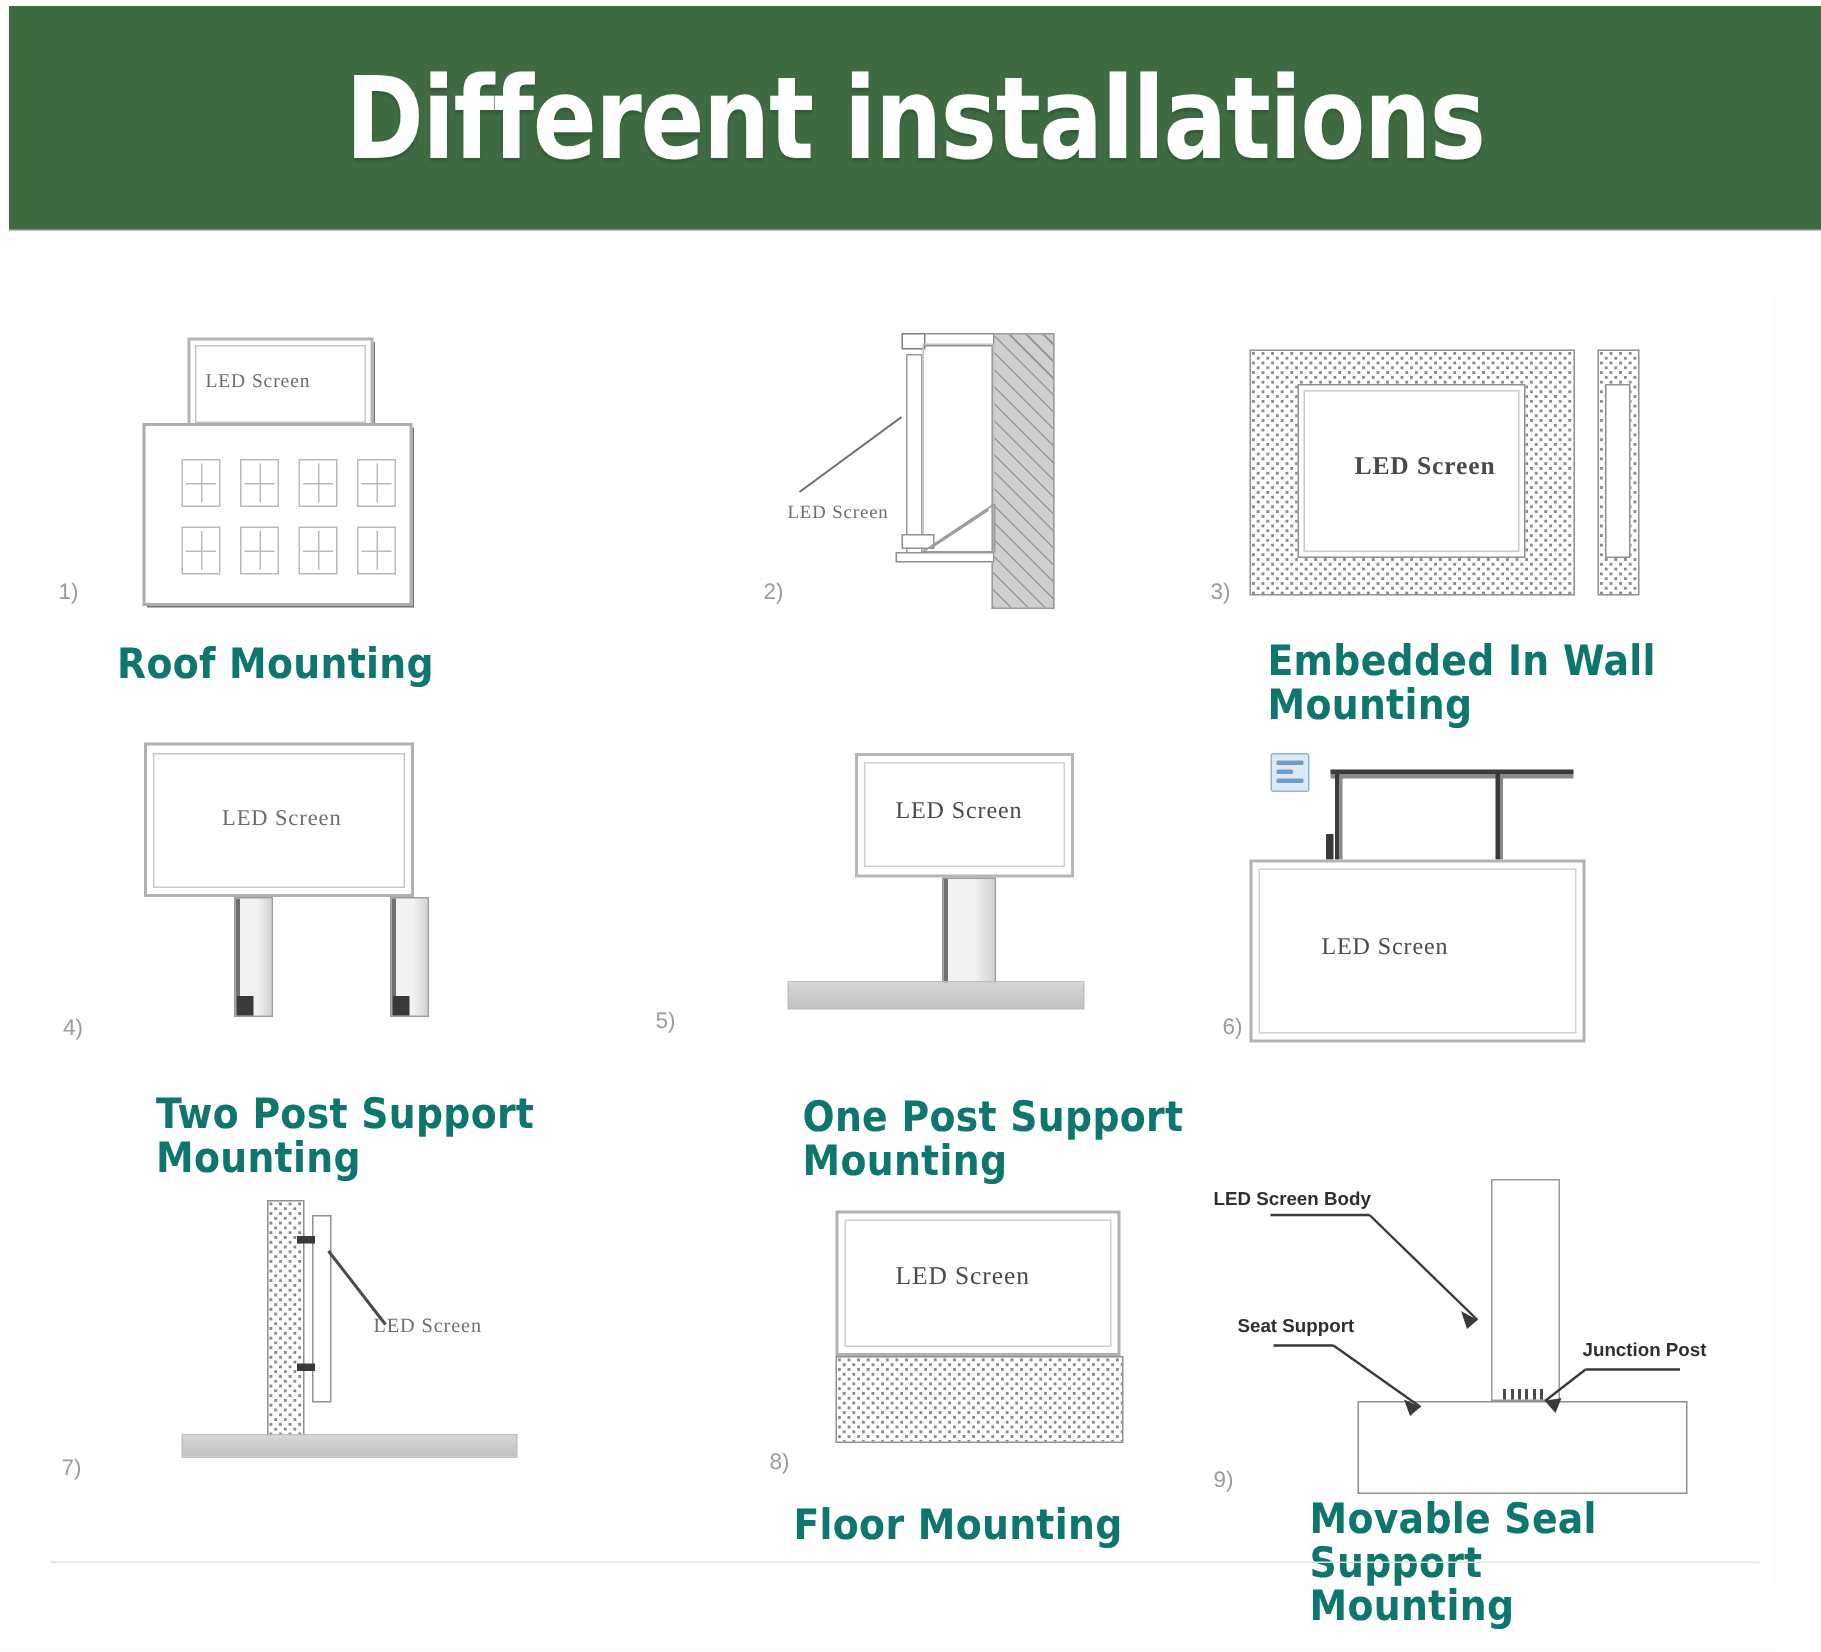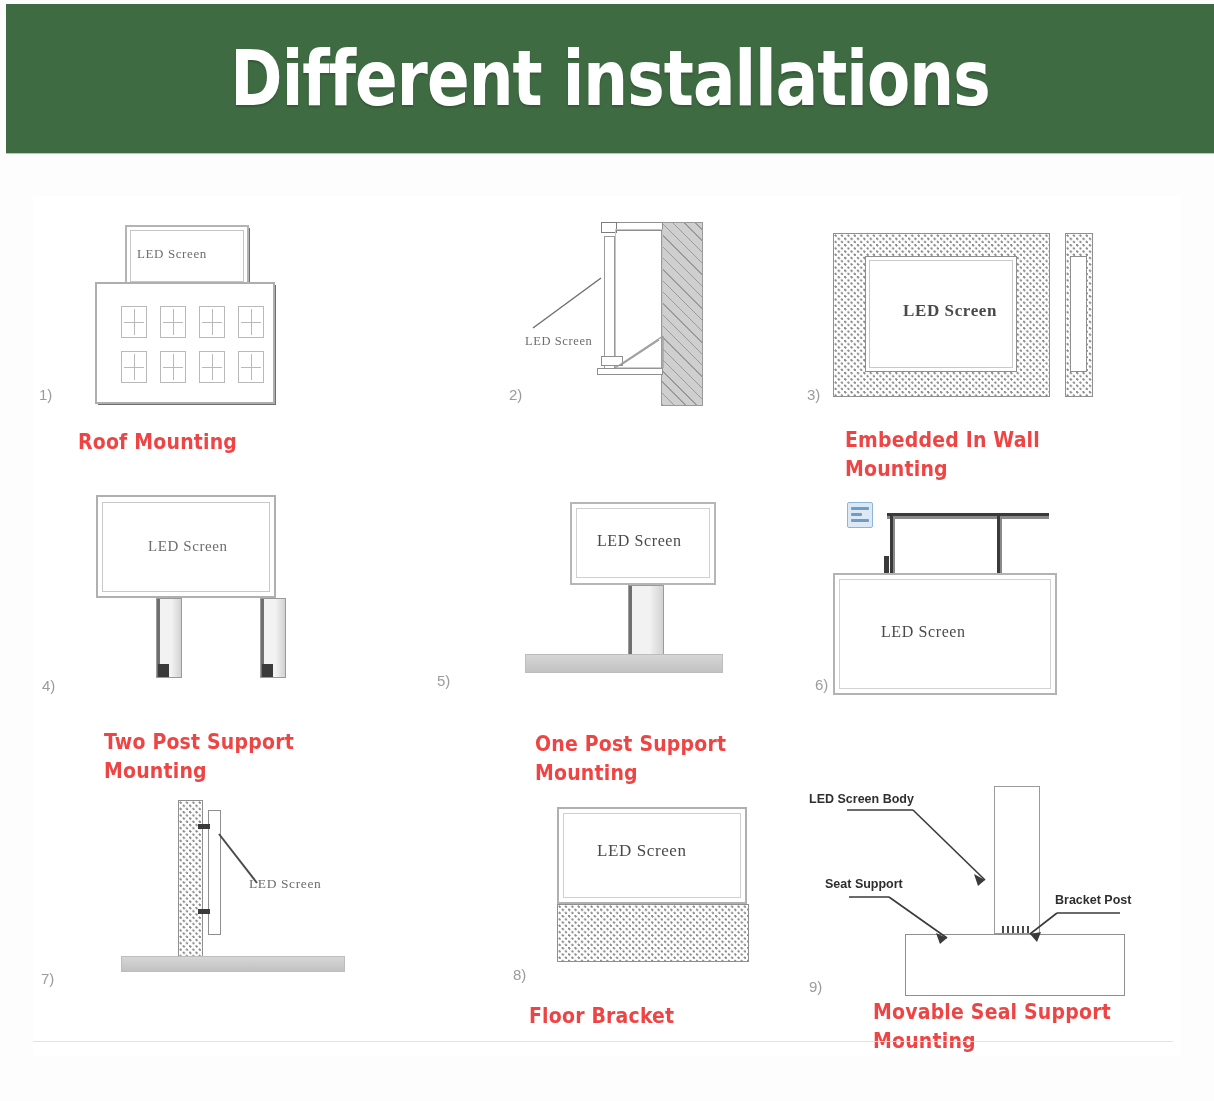--- a/index.html
+++ b/index.html
@@ -41,21 +41,21 @@
     background:#e2e2e2;
   }
 
   
   .grid{position:absolute;left:0;top:0;width:100%;height:100%;}
   .cell{position:absolute;}
 
   .caption{
     position:absolute;
     font-family:"DejaVu Sans Condensed","Liberation Sans",sans-serif;
-    font-weight:700;font-size:21px;line-height:29px;color:#ef4444;
+    font-weight:700;font-size:28px;line-height:29px;color:#0f766e;
     letter-spacing:.2px;white-space:pre-line;
   }
   .idx{
     position:absolute;font-size:15px;color:#9b9b9b;
     font-family:"Liberation Sans",sans-serif;
   }
 
   
   .fig{position:absolute;}
   .box{position:absolute;box-sizing:border-box;border:1px solid #9a9a9a;background:#ffffff;}
@@ -265,21 +265,21 @@
       </div>
 
       <div class="cell" style="left:382px;top:584px;width:382px;height:276px;">
         <div class="fig" style="left:0;top:0;width:382px;height:218px;">
           <div class="box2" style="left:142px;top:27px;width:190px;height:97px;border-color:#b0b0b0;"></div>
           <div class="box" style="left:148px;top:33px;width:178px;height:85px;border-color:#cfcfcf;"></div>
           <div class="scr-label dark" style="left:182px;top:61px;font-size:17px;">LED Screen</div>
           <div class="dots" style="position:absolute;left:142px;top:124px;width:190px;height:56px;"></div>
         </div>
         <div class="idx" style="left:98px;top:186px;">8)</div>
-        <div class="caption" style="left:114px;top:222px;">Floor Bracket</div>
+        <div class="caption" style="left:114px;top:222px;">Floor Mounting</div>
       </div>
 
       <div class="cell" style="left:764px;top:584px;width:384px;height:276px;">
         <div class="fig" style="left:0;top:0;width:384px;height:218px;">
 
           <div class="box" style="left:197px;top:6px;width:46px;height:148px;border-color:#9a9a9a;"></div>
 
           <div class="box" style="left:108px;top:154px;width:220px;height:62px;border-color:#8f8f8f;"></div>
 
           <div style="position:absolute;left:205px;top:146px;width:30px;height:7px;
@@ -292,21 +292,21 @@
             <polygon points="168,74 157,68 161,80" fill="#3a3a3a"></polygon>
           </svg>
 
           <div class="tiny-label" style="left:28px;top:97px;">Seat Support</div>
           <svg width="180" height="90" style="left:30px;top:112px;">
             <line x1="22" y1="5" x2="62" y2="5" stroke="#3a3a3a" stroke-width="1.6"></line>
             <line x1="62" y1="5" x2="120" y2="46" stroke="#3a3a3a" stroke-width="1.6"></line>
             <polygon points="120,46 109,41 113,52" fill="#3a3a3a"></polygon>
           </svg>
 
-          <div class="tiny-label" style="left:258px;top:113px;">Bracket Post</div>
+          <div class="tiny-label" style="left:258px;top:113px;">Junction Post</div>
           <svg width="160" height="90" style="left:225px;top:128px;">
             <line x1="35" y1="5" x2="98" y2="5" stroke="#3a3a3a" stroke-width="1.6"></line>
             <line x1="35" y1="5" x2="8" y2="26" stroke="#3a3a3a" stroke-width="1.6"></line>
             <polygon points="8,26 19,24 15,34" fill="#3a3a3a"></polygon>
           </svg>
         </div>
         <div class="idx" style="left:12px;top:198px;">9)</div>
         <div class="caption" style="left:76px;top:218px;">Movable Seal Support
 Mounting</div>
       </div>

